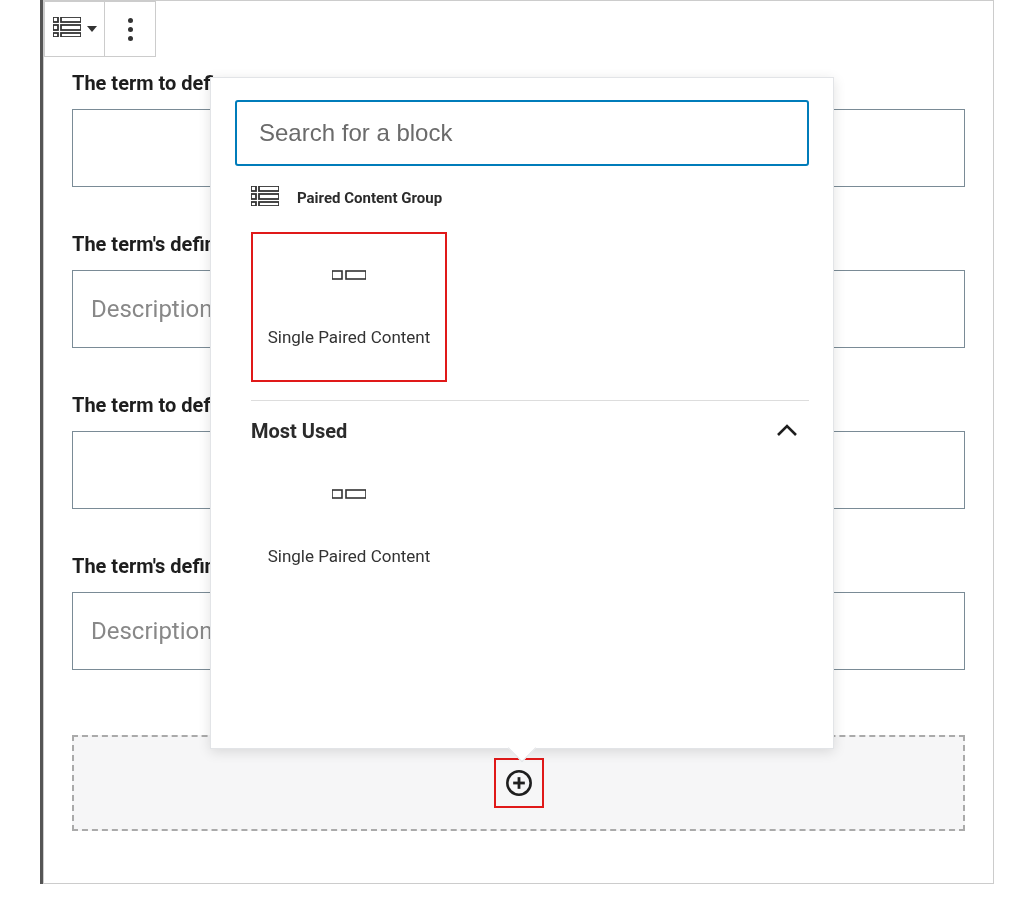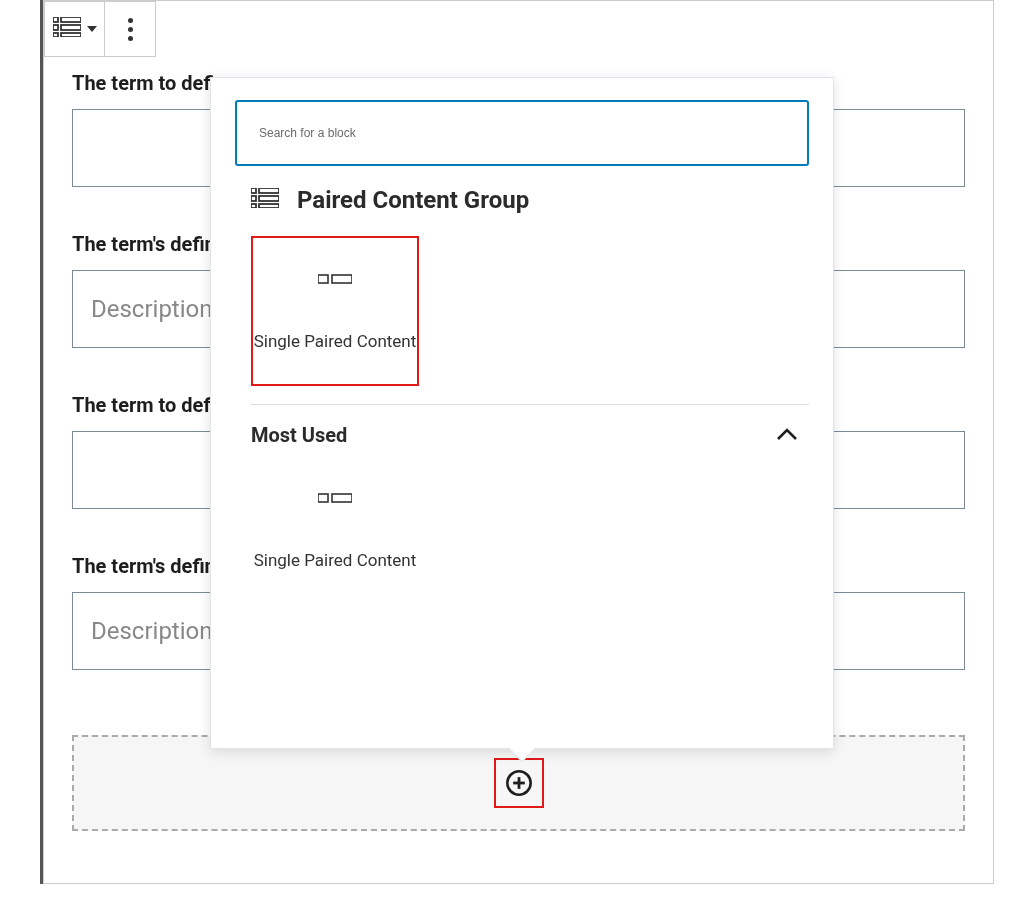--- a/index.html
+++ b/index.html
@@ -114,41 +114,41 @@
   }
   .search-wrap {
     padding: 22px 24px 14px 24px;
   }
   .search-input {
     width: 100%;
     height: 66px;
     border: 2.5px solid #007cba;
     border-radius: 3px;
     padding: 0 22px;
-    font-size: 12px;
+    font-size: 24px;
     color: #555;
     outline: none;
   }
   .search-input::placeholder { color: #6b6b6b; }
   .popover-body {
     padding: 6px 24px 10px 40px;
     height: 560px;
     overflow-y: scroll;
   }
   .group-header {
     display: flex;
     align-items: center;
     gap: 18px;
     font-weight: 700;
-    font-size: 24px;
+    font-size: 15px;
     color: #2b2b2b;
     margin-bottom: 22px;
   }
   .block-item {
-    width: 168px;
+    width: 196px;
     height: 150px;
     display: flex;
     flex-direction: column;
     align-items: center;
     justify-content: center;
     gap: 38px;
     font-size: 17px;
     color: #333;
     text-align: center;
     line-height: 1.4;

